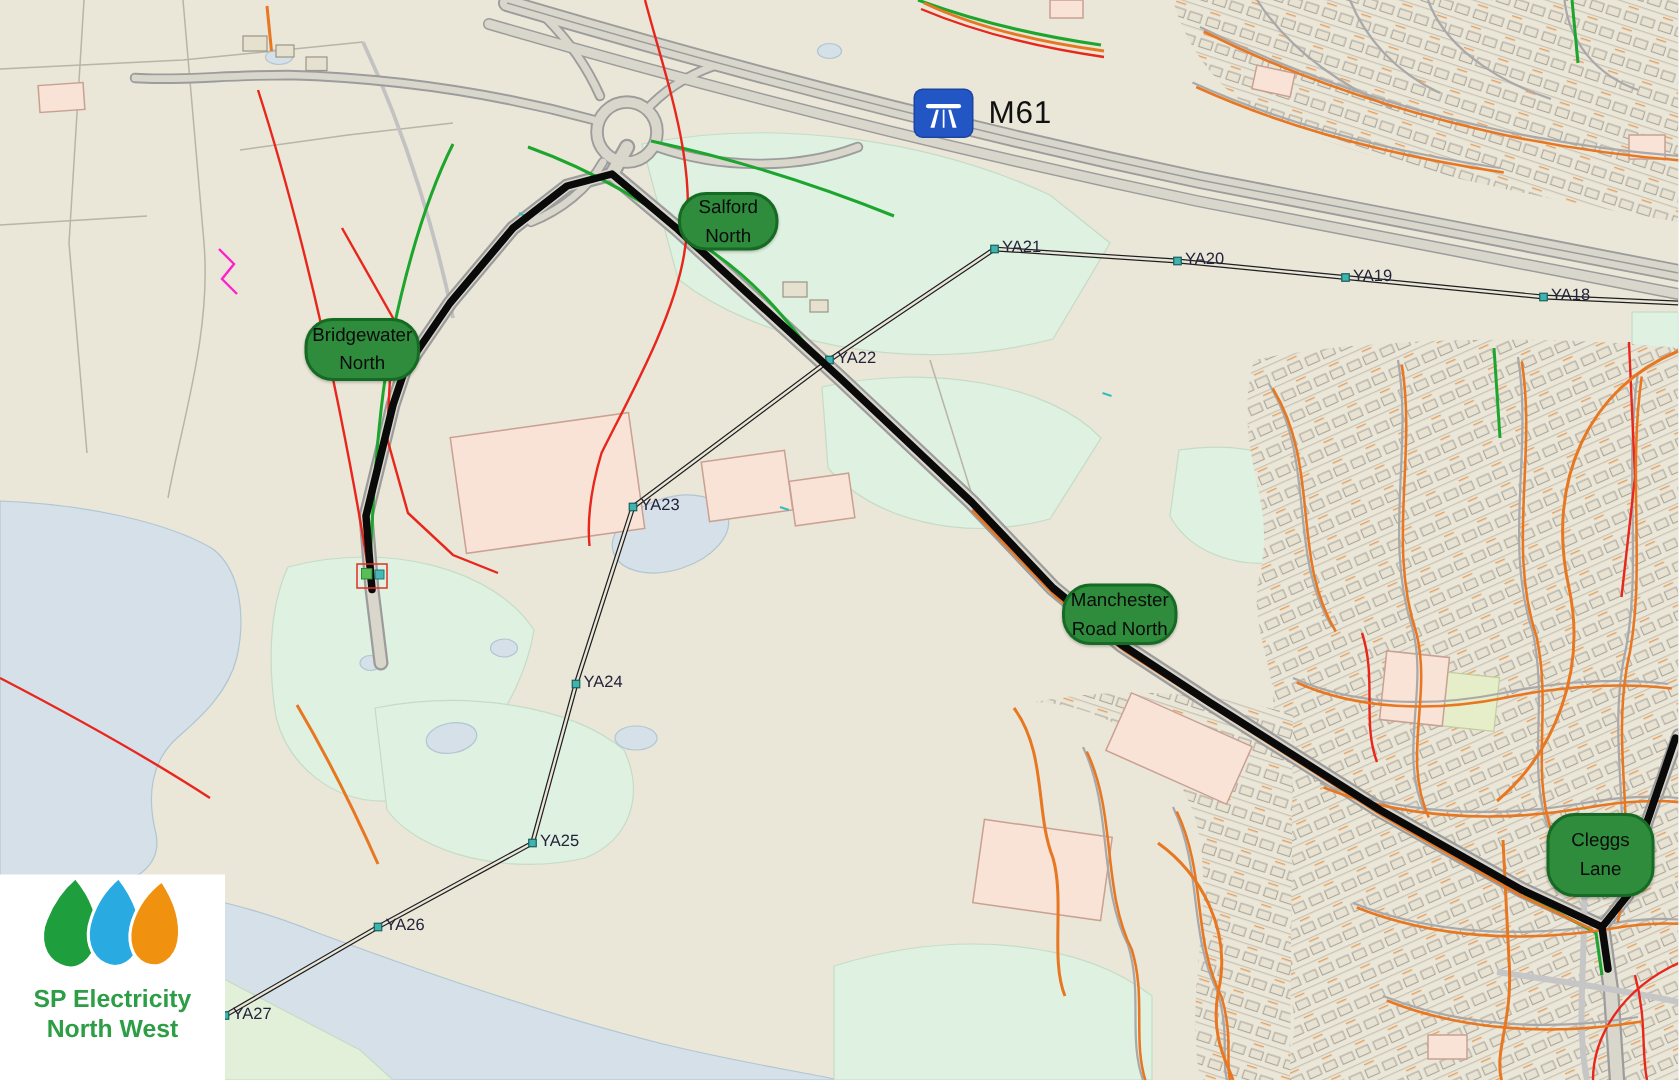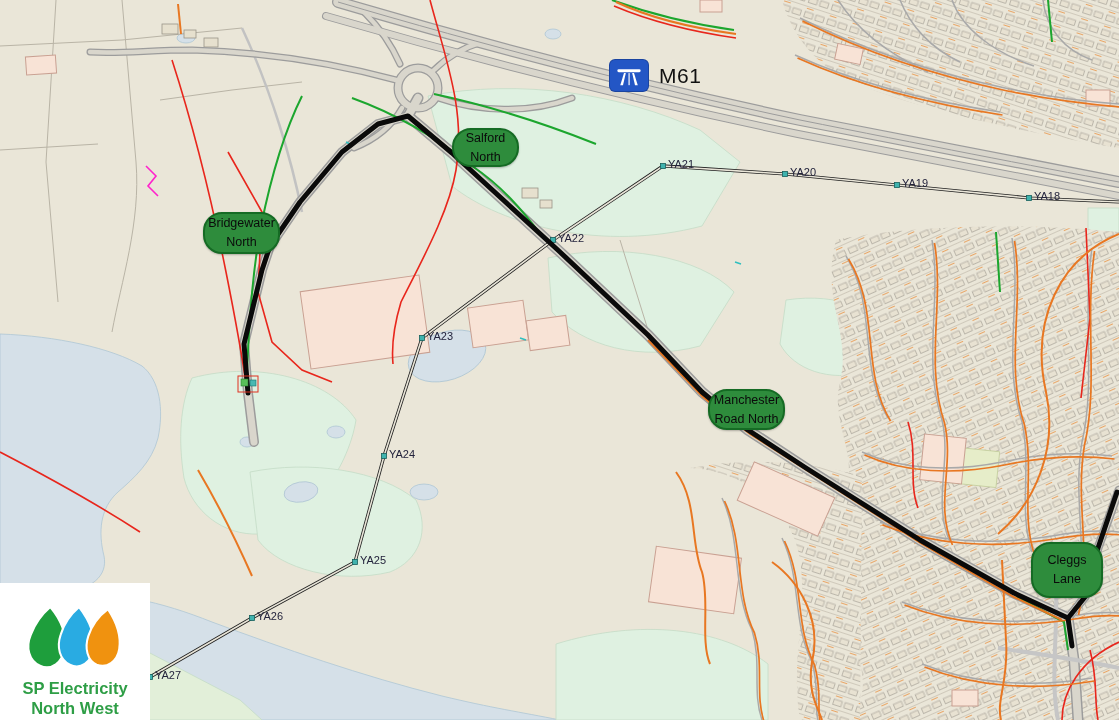--- a/index.html
+++ b/index.html
@@ -10,21 +10,21 @@
   .pylon-marker{fill:#3FB3AE;stroke:#17605C;stroke-width:.8}
   .street-label{position:absolute;display:flex;flex-direction:column;align-items:center;
      justify-content:center;background:#2E8C3C;border:2px solid #156B24;border-radius:19px;
      color:#0B0B0B;font-size:12.5px;line-height:1.5;box-shadow:0 1px 2px rgba(0,0,0,.25);
      text-align:center;box-sizing:border-box}
   .m61{position:absolute;left:610px;top:60px;display:flex;align-items:center;gap:11px}
   .m61 .shield{width:38px;height:31px;background:#2356C5;border-radius:5px;
      display:flex;align-items:center;justify-content:center;box-shadow:0 0 0 1px #1a44a0}
   .m61 .name{font-size:21px;color:#111;letter-spacing:.5px}
   .logo{position:absolute;left:0;top:583px;width:150px;height:137px;background:#fff;
-     display:flex;flex-direction:column;align-items:center;padding-top:22px;box-sizing:border-box}
+     display:flex;flex-direction:column;align-items:center;padding-top:0;box-sizing:border-box}
   .logo .text{color:#2E9E46;font-weight:700;font-size:16.5px;text-align:center;line-height:1.2;margin-top:2px}
 </style>
 </head>
 <body>
 
 <div id="stage">
 
 <svg id="map-svg" width="1119" height="720" viewBox="0 0 1119 720">
   <defs>
     <pattern id="hp1" width="24" height="15" patternUnits="userSpaceOnUse" patternTransform="rotate(18)">

